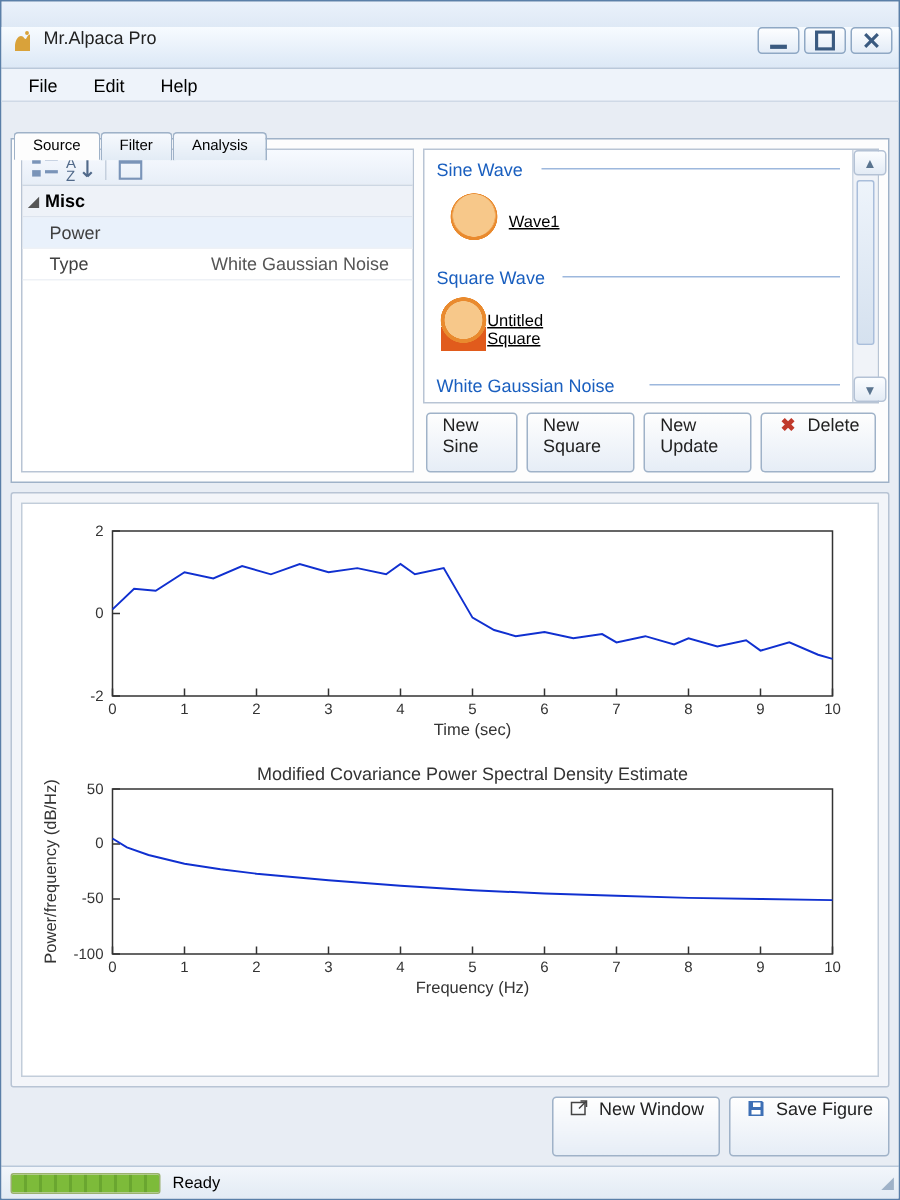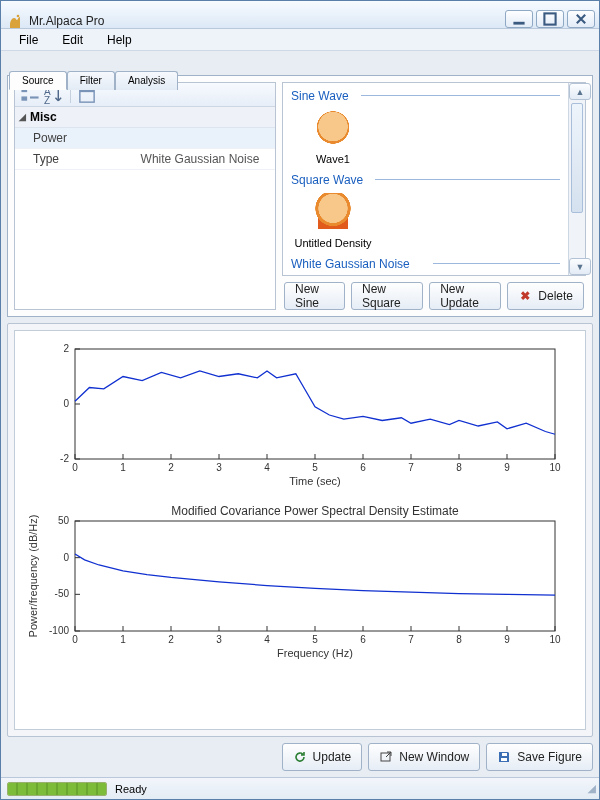--- a/index.html
+++ b/index.html
@@ -13,24 +13,25 @@
     overflow: hidden;
     color: #000;
   }
   .window {
     width: 600px; height: 800px;
     border: 1px solid #5a7fa8;
     background: linear-gradient(#eaf1fb,#d7e4f2 28px,#e9eef5 28px);
     display: flex; flex-direction: column;
   }
   .titlebar {
-    height: 28px; display:flex; align-items:flex-end; gap:6px;
+    height: 28px; display:flex; align-items:flex-start; gap:6px;
     padding: 0 4px 0 6px;
     background: linear-gradient(#f7fbff,#dce8f6);
     border-bottom:1px solid #b9c8da;
+    margin-top:17px;
   }
   .titlebar .appicon { width:16px; height:16px; }
   .titlebar .title { flex:1; font-size:12px; color:#222;}
   .winbtns { display:flex; gap:3px;}
   .winbtn {
     width:28px;height:18px;border:1px solid #8fa8c4;border-radius:3px;
     background:linear-gradient(#fdfeff,#e3ecf7);
     display:flex;align-items:center;justify-content:center;color:#3a5a80;font-size:10px;
   }
   .menubar {
@@ -97,22 +98,22 @@
   .gallery-inner{flex:1; overflow:hidden; padding:2px 0; }
   .group-label{
     color:#1a5fbf; font-size:12px; padding:4px 8px 2px 8px; position:relative;
   }
   .group-label::after{
     content:""; position:absolute; left:78px; right:8px; top:50%; height:1px; background:#9db8dd;
   }
   .group-label.square::after{left:92px;}
   .group-label.noise::after{left:150px;}
   .item{
-    display:inline-flex; flex-direction:column; align-items:center;
-    margin:4px 10px; width:80px; font-size:11px;
+    display:inline-flex; flex-direction:row; align-items:center;
+    margin:4px 10px; width:80px; font-size:11px;text-decoration:underline;
   }
   .item .pic{
     width:50px;height:44px;border-radius:4px;
     display:flex;align-items:center;justify-content:center;
   }
   .monkey1{background:radial-gradient(circle at 50% 40%, #f7c88a 0 40%, transparent 41%),
                      radial-gradient(circle at 35% 30%, #8a4a1e 0 10%, transparent 11%),
                      radial-gradient(circle at 65% 30%, #8a4a1e 0 10%, transparent 11%),
                      radial-gradient(circle at 50% 55%, #ffe7c4 0 22%, transparent 23%),
                      radial-gradient(circle at 50% 42%, #e98a2e 0 45%, transparent 46%);}
@@ -129,23 +130,23 @@
   }
   .gallery .vscroll .thumb{
     position:absolute; left:2px; right:2px; top:20px; height:110px;
     background:linear-gradient(#eef4fb,#d5e1ef);
     border:1px solid #a9bedb; border-radius:2px;
   }
   .btnrow{
     display:flex; gap:6px; justify-content:flex-end; padding:6px 2px 0 2px;
   }
   .btn{
-    height:28px; padding:0 10px; border:1px solid #9fb2c8; border-radius:3px;
+    height:40px; padding:0 10px; border:1px solid #9fb2c8; border-radius:3px;
     background:linear-gradient(#fefefe,#e6edf6);
-    display:inline-flex; align-items:center; gap:6px; font-size:12px; color:#222;
+    display:inline-flex; gap:6px; font-size:12px; color:#222;
   }
   .btn .ic{width:14px;height:14px;display:inline-flex;align-items:center;justify-content:center;}
   .xred{color:#c0392b;font-weight:bold;}
 
   
   .charts-panel{
     flex:1; min-height:0; background:#f3f5f9;
   }
   .charts-inner{
     background:#fff; margin:6px; border:1px solid #c2cdda; height:calc(100% - 12px);
@@ -267,21 +268,21 @@
           <div class="gallery" style="height:218px">
             <div class="gallery-inner" style="margin-right:17px">
               <div class="group-label">Sine Wave</div>
               <div class="item">
                 <div class="pic monkey1"></div>
                 <span>Wave1</span>
               </div>
               <div class="group-label square">Square Wave</div>
               <div class="item">
                 <div class="pic monkey2"></div>
-                <span>Untitled Density</span>
+                <span>Untitled Square</span>
               </div>
               <div class="group-label noise">White Gaussian Noise</div>
             </div>
             <div class="vscroll">
               <div class="btn" style="width:auto">▲</div>
               <div class="thumb"></div>
               <div class="btn" style="position:absolute;bottom:0;left:0;right:0;width:auto">▼</div>
             </div>
           </div>
           <div class="btnrow">
@@ -374,28 +375,20 @@
             <text x="0" y="0" text-anchor="middle" class="axis-label" transform="translate(22,245) rotate(-90)">Power/frequency (dB/Hz)</text>
             <text x="300" y="184" text-anchor="middle" class="chart-title">Modified Covariance Power Spectral Density Estimate</text>
           </svg>
       </div>
     </div>
 
     <div class="bottom-btnrow" style="padding:0">
       <div class="btn">
         <span class="ic">
             <svg viewBox="0 0 14 14">
-              <path d="M11 7a4 4 0 1 1-1.2-2.8M11 2v3h-3" fill="none" stroke="#2d7f36" stroke-width="1.6"></path>
-            </svg>
-          </span>
-        <span>Update</span>
-      </div>
-      <div class="btn">
-        <span class="ic">
-            <svg viewBox="0 0 14 14">
               <rect x="2" y="3" width="9" height="8" fill="none" stroke="#444"></rect>
               <path d="M8 2h4v4M12 2L7 7" stroke="#444" fill="none"></path>
             </svg>
           </span>
         <span>New Window</span>
       </div>
       <div class="btn">
         <span class="ic">
             <svg viewBox="0 0 14 14">
               <path d="M2 2h9l1 1v9H2z" fill="#3d6fb5"></path>

